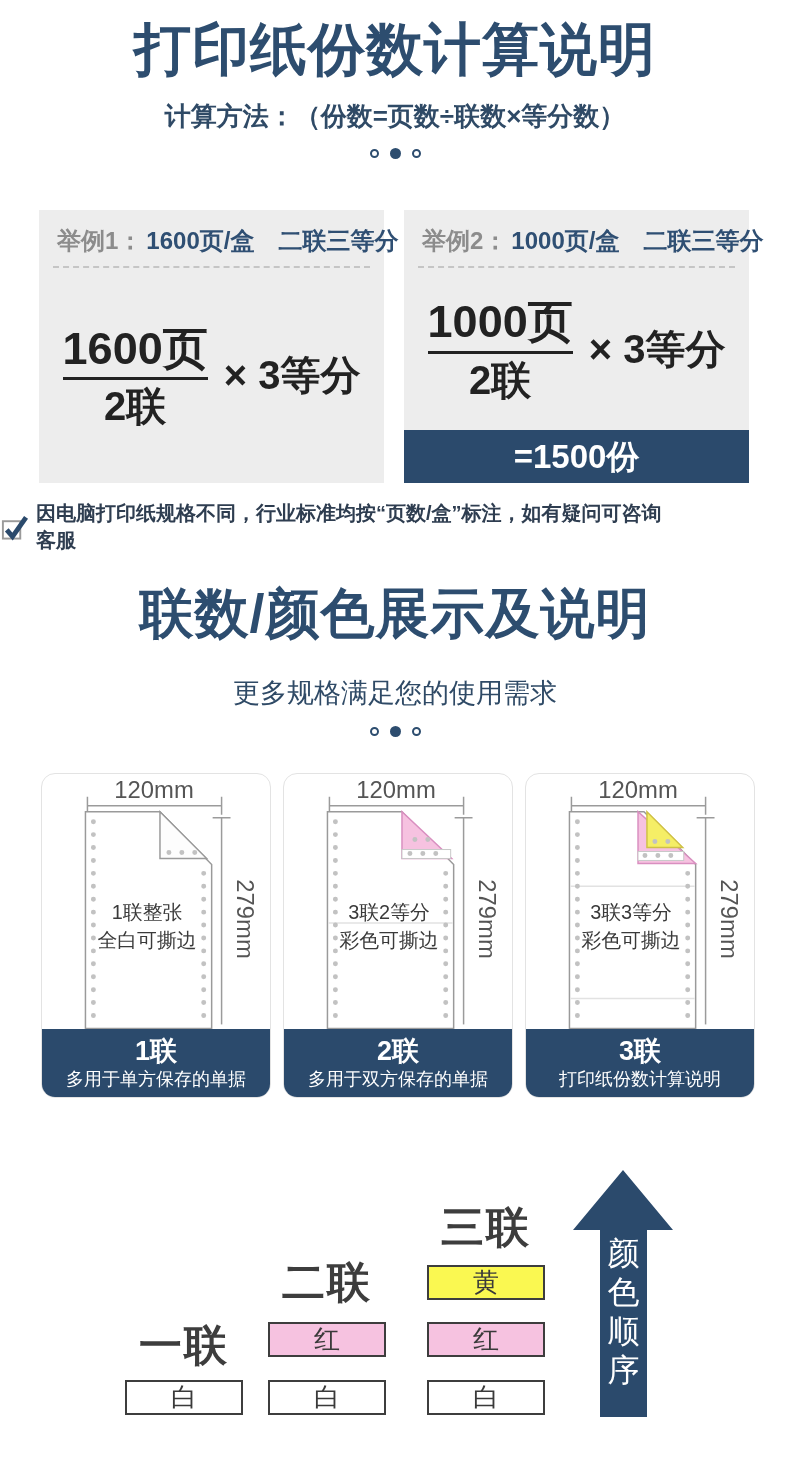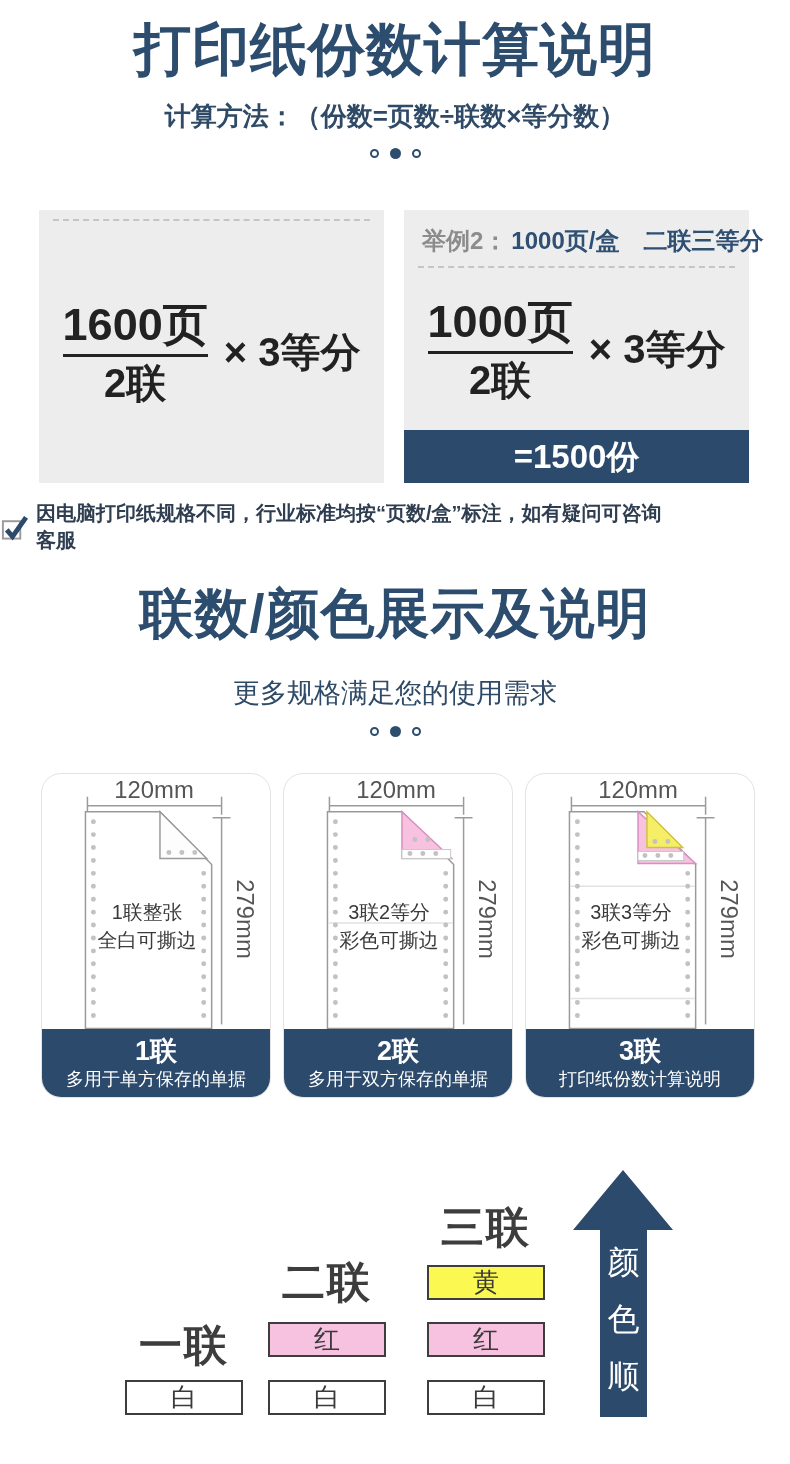--- a/index.html
+++ b/index.html
@@ -29,21 +29,21 @@
   .frac .bar{display:block;width:100%;height:3px;background:#222;margin:3px 0 4px 0;}
   .frac .den{font-size:40px;font-weight:600;line-height:1.1;}
   .mult{font-size:40px;font-weight:600;margin-left:16px;}
   .ex-result{height:53px;background:#2b4a6c;color:#ffffff;font-size:33px;font-weight:800;
              text-align:center;line-height:53px;}
   
   .note{top:500px;left:0;width:678px;display:flex;justify-content:center;align-items:center;gap:7px;
         font-size:20px;color:#2e3d50;font-weight:600;}
   
   .cards{top:773px;left:41px;display:flex;gap:12px;}
-  .card{width:230px;height:325px;border:1px solid #e3e3e3;border-radius:20px;background:#fff;
+  .card{width:230px;height:325px;border:1px solid #e3e3e3;border-radius:14px;background:#fff;
         box-sizing:border-box;overflow:hidden;display:flex;flex-direction:column;}
   .card svg{display:block;}
   .card-footer{height:68px;background:#2b4a6c;color:#fff;text-align:center;padding-top:6px;box-sizing:border-box;margin-top:auto;}
   .card-footer .ply{font-size:27px;font-weight:800;line-height:32px;}
   .card-footer .usage{font-size:18px;line-height:24px;}
   .dim{font-size:24px;fill:#555555;}
   .dimline{stroke:#9b9b9b;stroke-width:1.5;}
   .paper-outline{fill:#ffffff;stroke:#9a9a9a;stroke-width:1.5;}
   .holes{stroke:#c2c2c2;stroke-width:5;stroke-linecap:round;stroke-dasharray:0 13;fill:none;}
   .desc{font-size:20px;fill:#3a3a3a;}
@@ -51,37 +51,40 @@
   
   .color-order{top:1160px;left:0;width:790px;height:270px;}
   .ply-label{position:absolute;width:118px;text-align:center;font-size:43px;font-weight:800;
              color:#3d3d3d;letter-spacing:2px;line-height:46px;}
   .cbox{position:absolute;width:118px;height:35px;border:2px solid #3d3d3d;box-sizing:border-box;
         display:flex;align-items:center;justify-content:center;font-size:26px;color:#3a3a3a;}
   .cbox.yellow{background:#faf851;}
   .cbox.pink{background:#f6c2e0;}
   .cbox.white{background:#ffffff;}
   .arrow-text{position:absolute;left:600px;top:74px;width:47px;color:#ffffff;font-size:32px;
-              line-height:57px;text-align:center;word-break:break-all;font-weight:500;}
+              line-height:39px;text-align:center;word-break:break-all;font-weight:500;}
 </style>
 </head>
 <body>
 
 <div class="page">
 
   <div class="abs big-title title1">打印纸份数计算说明</div>
   <div class="abs sub subtitle1">计算方法：（份数=页数÷联数×等分数）</div>
   <div class="abs dots" style="top:148px">
     <span class="dot"></span>
     <span class="dot filled"></span>
     <span class="dot"></span>
   </div>
 
   <div class="abs examples">
     <div class="example">
+      <div class="ex-head">
+        <span class="ex-label">举例1：</span><span class="ex-spec">1600页/盒　二联三等分</span>
+      </div>
       <div class="ex-dash"></div>
       <div class="ex-formula">
         <span class="frac">
           <span class="num">1600页</span>
           <span class="bar"></span>
           <span class="den">2联</span>
         </span>
         <span class="mult">× 3等分</span>
       </div>
     </div>

